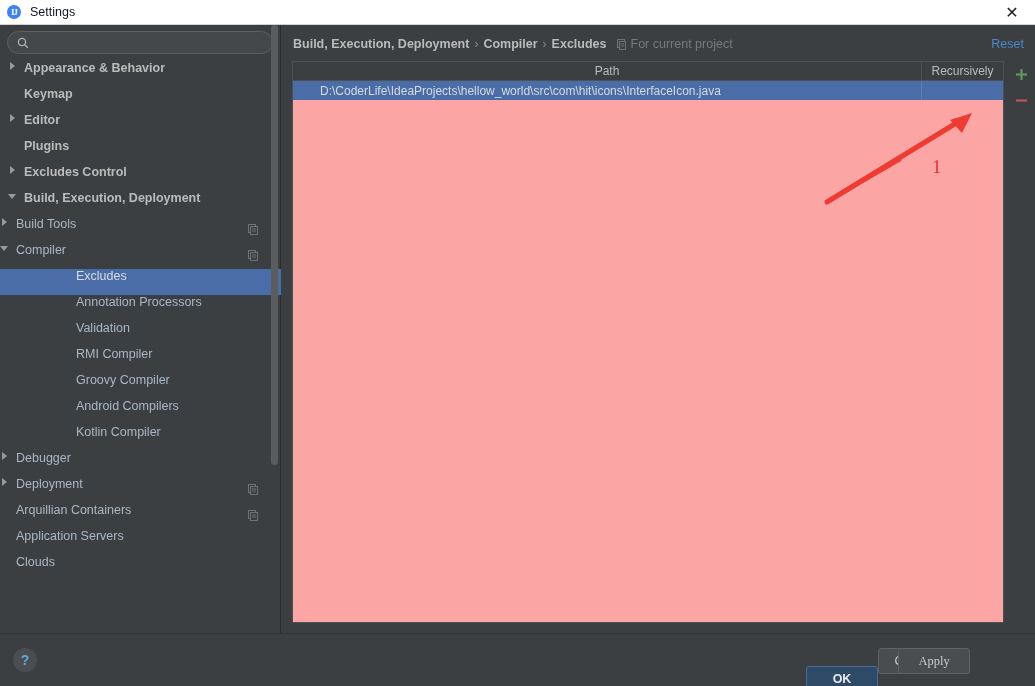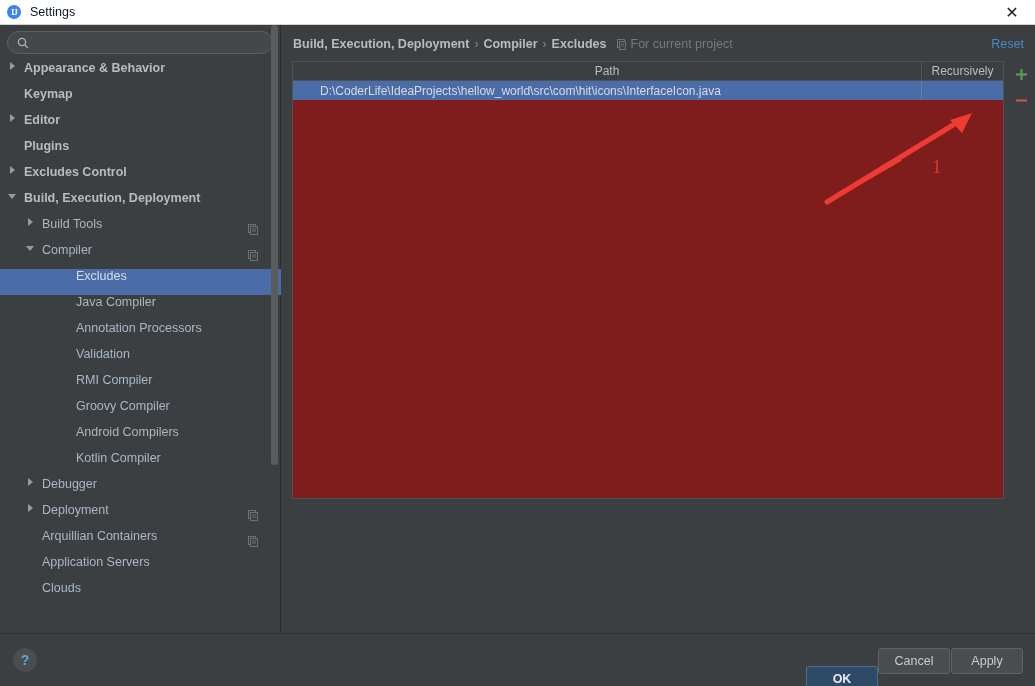--- a/index.html
+++ b/index.html
@@ -64,21 +64,21 @@
     position: absolute; top: 36px; left: 0;
     width: 281px; height: 572px;
     overflow: hidden;
   }
   .tree-item {
     height: 26px; display: flex; 
     color: #a9b7c6; font-size: 12.5px; cursor: default;
     position: relative; white-space: nowrap;
   }
   .tree-item.lvl0 { padding-left: 8px; font-weight: bold; color: #bbbbbb; }
-  .tree-item.lvl1 { padding-left: 26px; }
+  .tree-item.lvl1 { }
   .tree-item.lvl2 { padding-left: 60px; }
   .tree-item.selected { background: #4a6da7; }
   .tree-item.selected .label { color: #d8dde3; }
   .arrow {
     width: 11px; height: 11px; margin-right: 5px;
     flex: 0 0 auto; position: relative;
   }
   .arrow.right::before {
     content: ""; position: absolute; left: 2px; top: 1px;
     border-left: 5px solid #9a9a9a;
@@ -125,23 +125,23 @@
   .scope-icon { margin-left: 9px; margin-right: 4px; width: 11px; height: 11px; }
   .scope-label { font-size: 12.5px; color: #777a7c; }
   .reset-link {
     position: absolute; right: 11px; top: 12px;
     font-size: 12.5px; color: #4a88c7; cursor: pointer;
   }
 
   
   .table-wrap {
     position: absolute; left: 10px; top: 36px;
-    width: 712px; height: 438px;
+    width: 712px; height: 562px;
     border: 1px solid #4f5254;
-    background: #7f1d1d;
+    background: #fca5a5;
   }
   .thead {
     display: flex; height: 19px;
     background: #3c3f41;
     border-bottom: 1px solid #4f5254;
   }
   .th {
     display: flex; align-items: center; justify-content: center;
     font-size: 12px; color: #bbbbbb; height: 18px;
   }
@@ -202,21 +202,21 @@
     background: #4a4d4f; border: 1px solid #5e6264;
     border-radius: 3px; cursor: pointer;
   }
   .btn.default {
     background: #2f4a66; border: 1px solid #4a6d96; color: #e8eaec;
     font-weight: bold;
     margin-top: 18px;
   }
   .btn.ok { left: 806px; width: 68px; }
   .btn.cancel { left: 878px; width: 69px; }
-  .btn.apply { left: 951px; width: 72px; }
+  .btn.apply { left: 898px; width: 72px; font-family: Liberation Serif, serif; }
 </style>
 </head>
 <body>
 
 <div class="titlebar">
   <div class="ij-logo">
     <span>IJ</span>
   </div>
   <div class="title-text">Settings</div>
   <div class="win-close">✕</div>
@@ -274,24 +274,20 @@
         <svg class="badge" viewBox="0 0 11 11">
   <rect x="0.5" y="0.5" width="7" height="8" fill="none" stroke="#6f7274" stroke-width="1"></rect>
   <rect x="2.5" y="2.5" width="7" height="8" fill="#3c3f41" stroke="#6f7274" stroke-width="1"></rect>
   <line x1="4" y1="5" x2="8" y2="5" stroke="#6f7274" stroke-width="0.9"></line>
   <line x1="4" y1="7" x2="8" y2="7" stroke="#6f7274" stroke-width="0.9"></line>
 </svg>
       </div>
       <div class="tree-item lvl2 selected">
         <span class="arrow none"></span>
         <span class="label">Excludes</span>
-      </div>
-      <div class="tree-item lvl2">
-        <span class="arrow none"></span>
-        <span class="label">Java Compiler</span>
       </div>
       <div class="tree-item lvl2">
         <span class="arrow none"></span>
         <span class="label">Annotation Processors</span>
       </div>
       <div class="tree-item lvl2">
         <span class="arrow none"></span>
         <span class="label">Validation</span>
       </div>
       <div class="tree-item lvl2">

